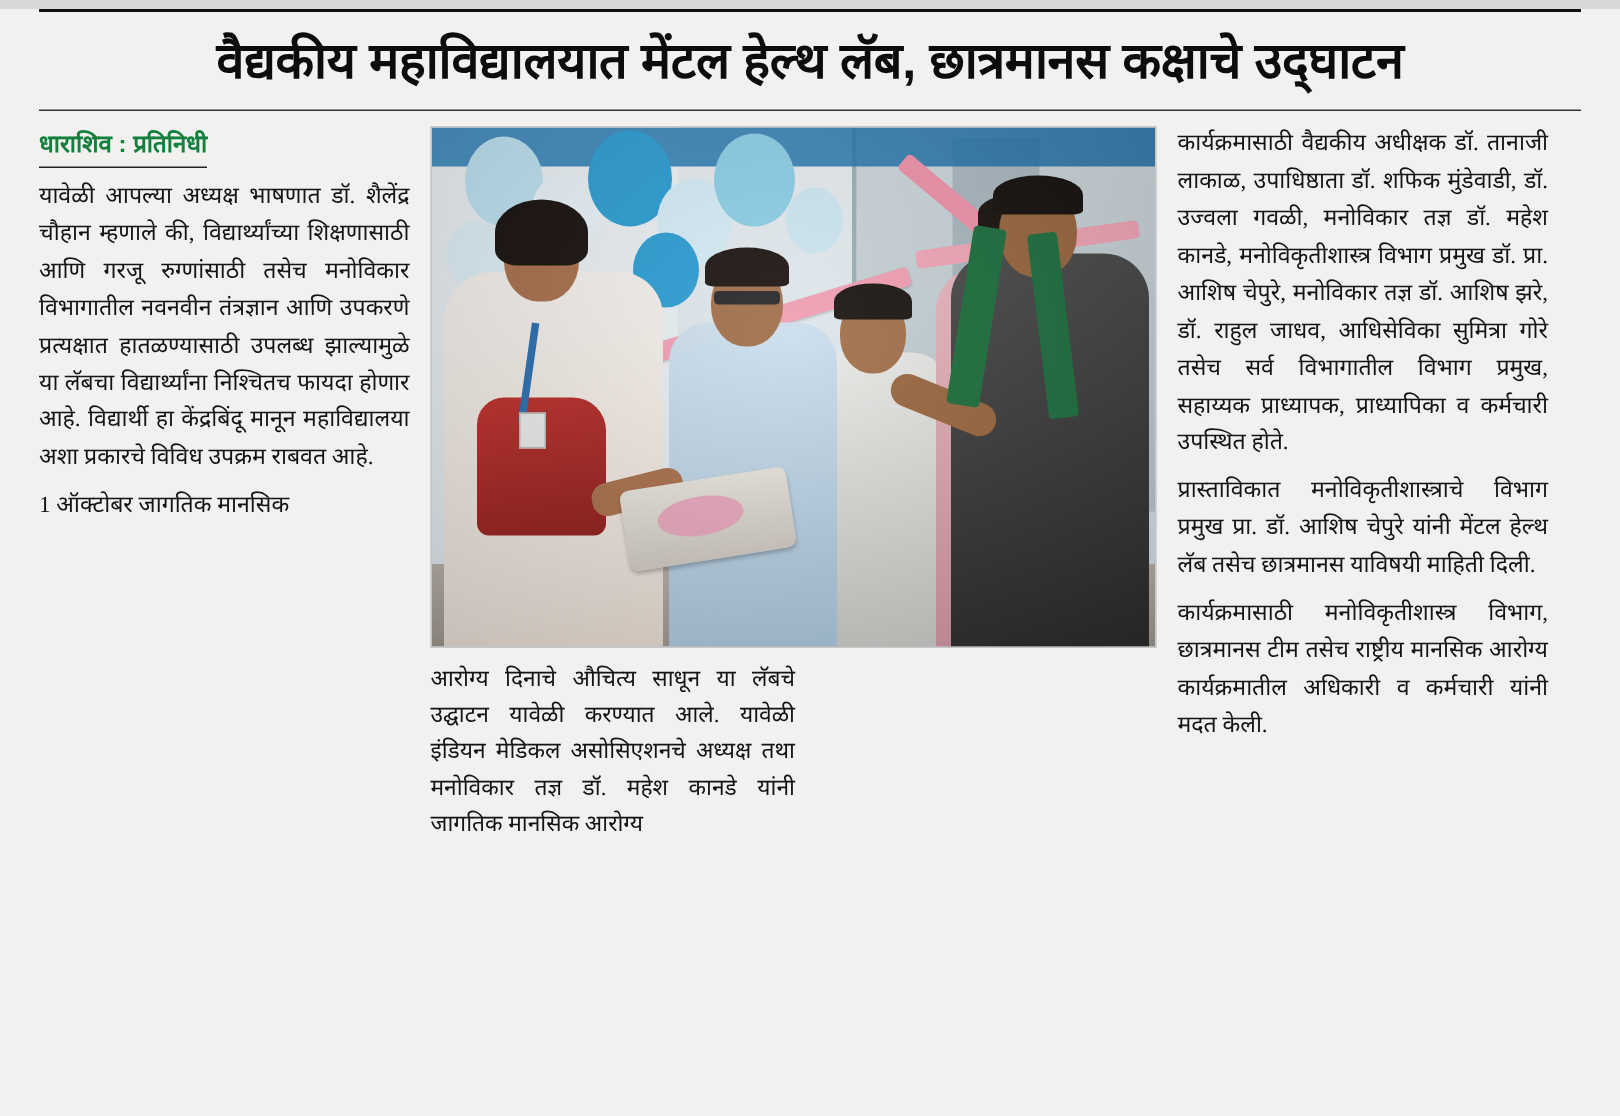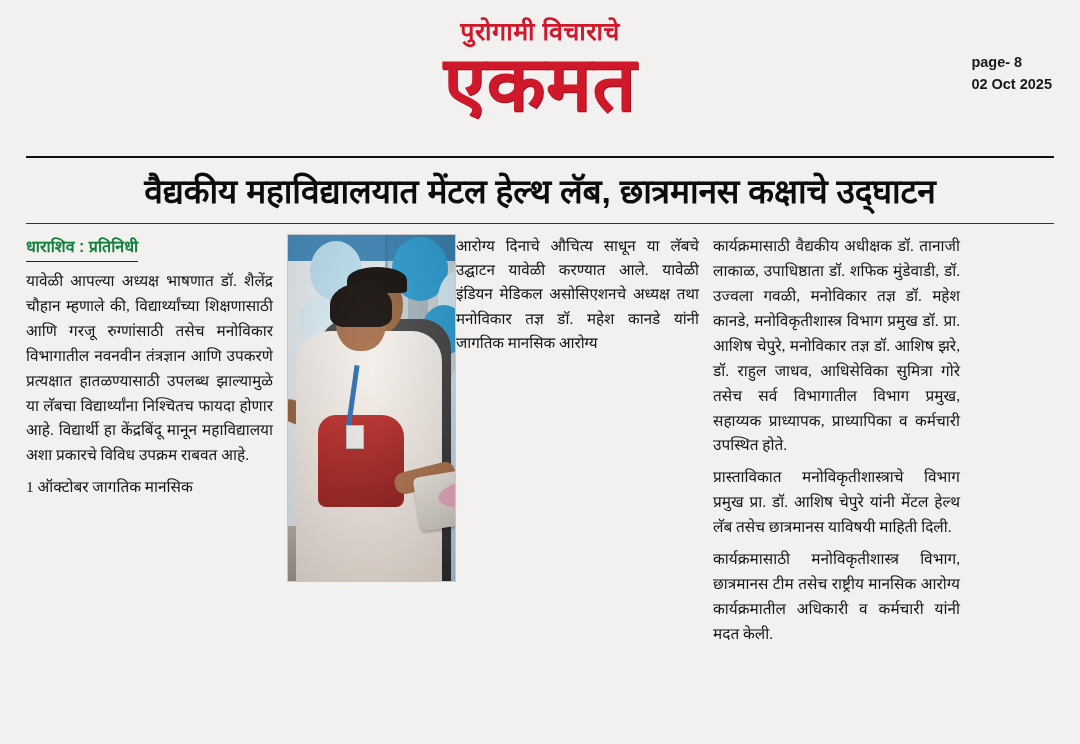--- a/index.html
+++ b/index.html
@@ -96,21 +96,21 @@
 
   .col {
     font-size: 15.4px;
     line-height: 1.62;
     text-align: justify;
     color: #141414;
     font-family: "Liberation Serif", serif;
   }
 
   .col-left  { width: 247px; }
-  .col-mid   { width: 412px; display: flex; flex-direction: row; }
+  .col-mid   { width: 484px; display: flex; flex-direction: column; }
   .col-right { width: 247px; }
 
   .byline {
     font-family: "Liberation Sans", sans-serif;
     font-weight: bold;
     font-size: 16px;
     border-bottom: 1.5px solid #222;
     display: inline-block;
     padding-bottom: 1px;
     margin-bottom: 7px;
@@ -312,30 +312,20 @@
   }
 
   .cap-cols { display:flex; gap:14px; }
   .cap-col { width:243px; font-size:15.2px; line-height:1.6; text-align:justify; }
 </style>
 </head>
 <body>
 
 <div class="page">
 
-  <div class="masthead">
-    <div class="masthead-center">
-      <div class="tagline">पुरोगामी विचाराचे</div>
-      <div class="logo-word">एकमत</div>
-    </div>
-    <div class="page-meta">
-      <div>page- 8</div>
-      <div>02 Oct 2025</div>
-    </div>
-  </div>
 
   <div class="rule"></div>
 
   <div class="headline">वैद्यकीय महाविद्यालयात मेंटल हेल्थ लॅब, छात्रमानस कक्षाचे उद्‌घाटन</div>
   <div class="rule-thin"></div>
 
   <div class="body-wrap">
 
     <div class="col col-left">
       <div class="byline">धाराशिव : प्रतिनिधी</div>

